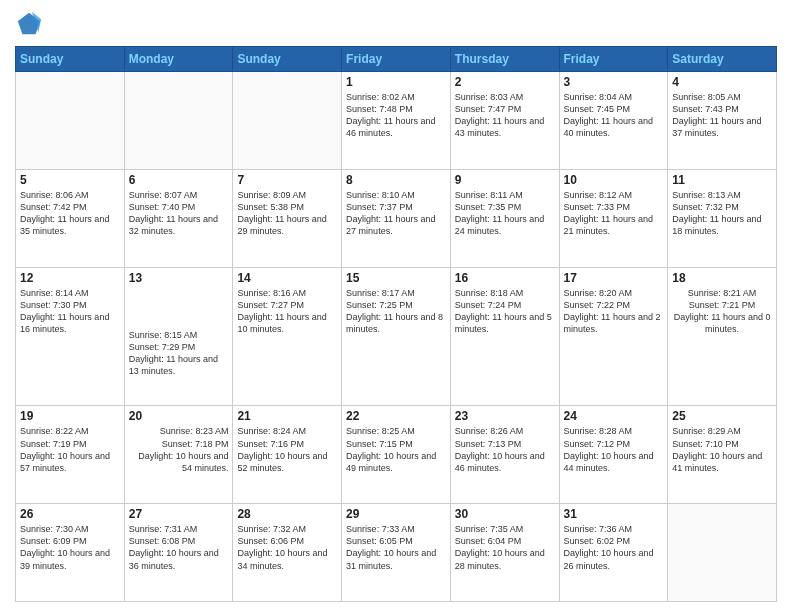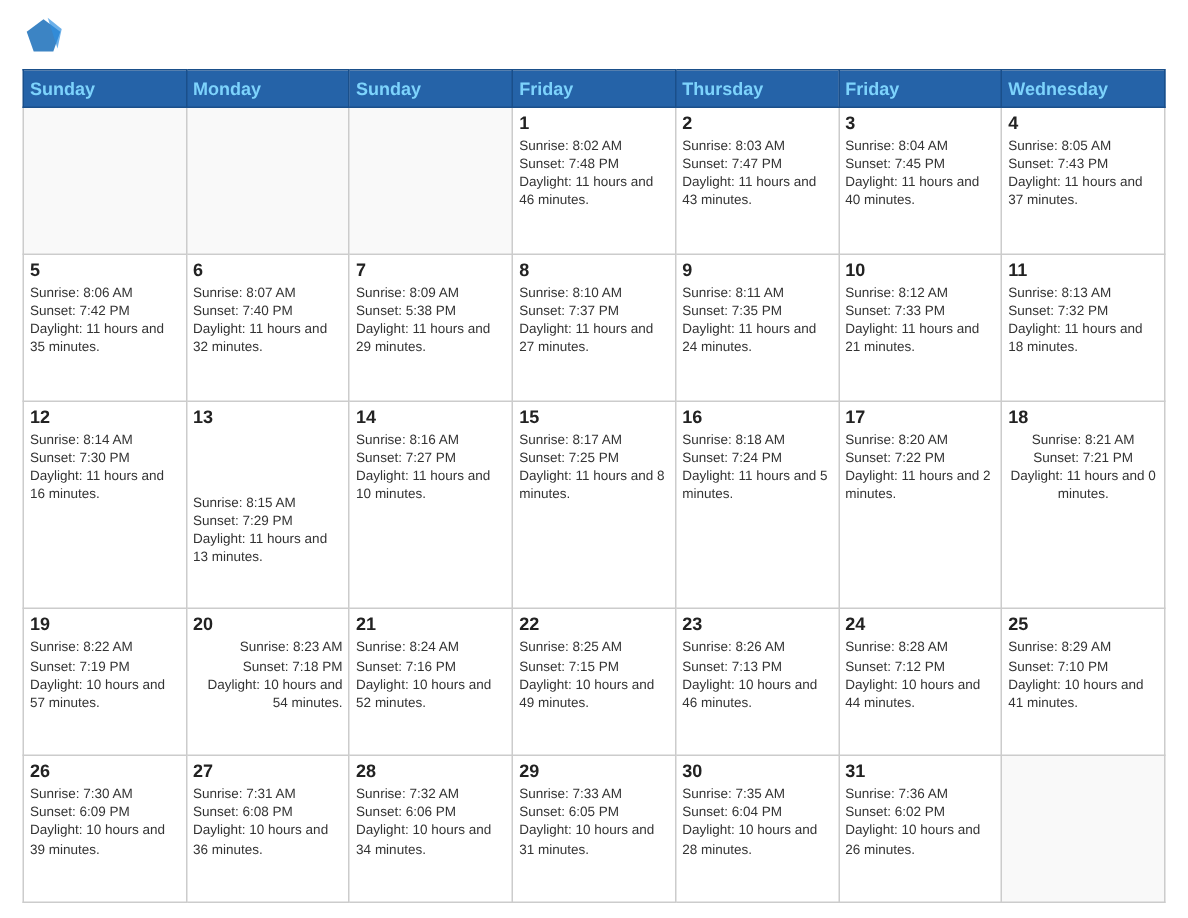--- a/index.html
+++ b/index.html
@@ -120,21 +120,21 @@
 
   <table class="calendar">
     <thead>
       <tr>
       <th>Sunday</th>
           <th>Monday</th>
           <th>Sunday</th>
           <th>Friday</th>
           <th>Thursday</th>
           <th>Friday</th>
-          <th>Wednesday</th>
+          <th>Saturday</th>
         </tr>
     </thead>
     <tbody id="calendar-body">
     <tr>
           <td class="empty"></td>
           <td class="empty"></td>
           <td class="empty"></td>
           <td>
             <div class="day-number">1</div>
             <div class="day-info" style="white-space: pre-line;">Sunrise: 8:02 AM

